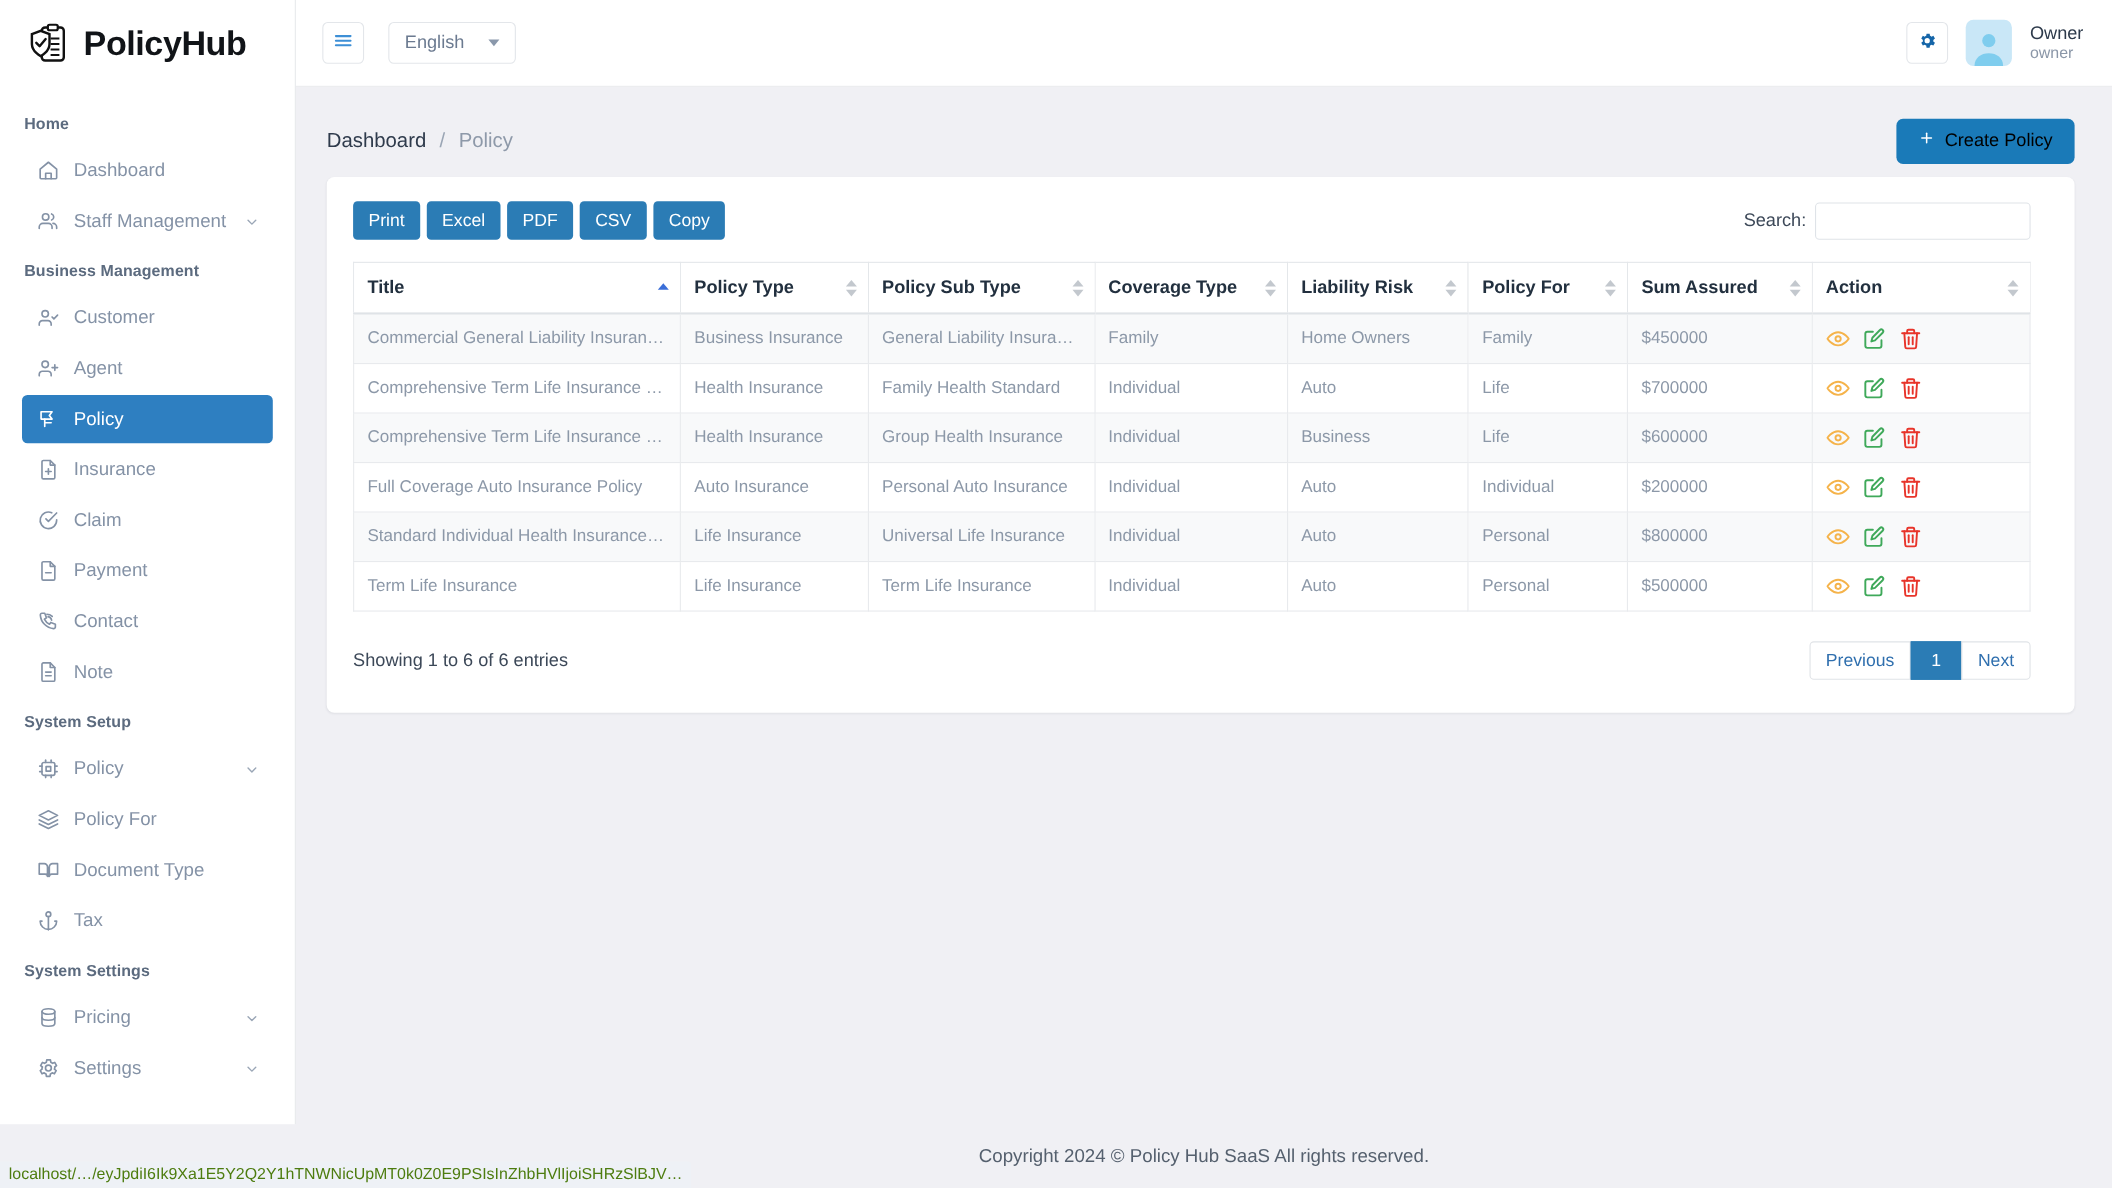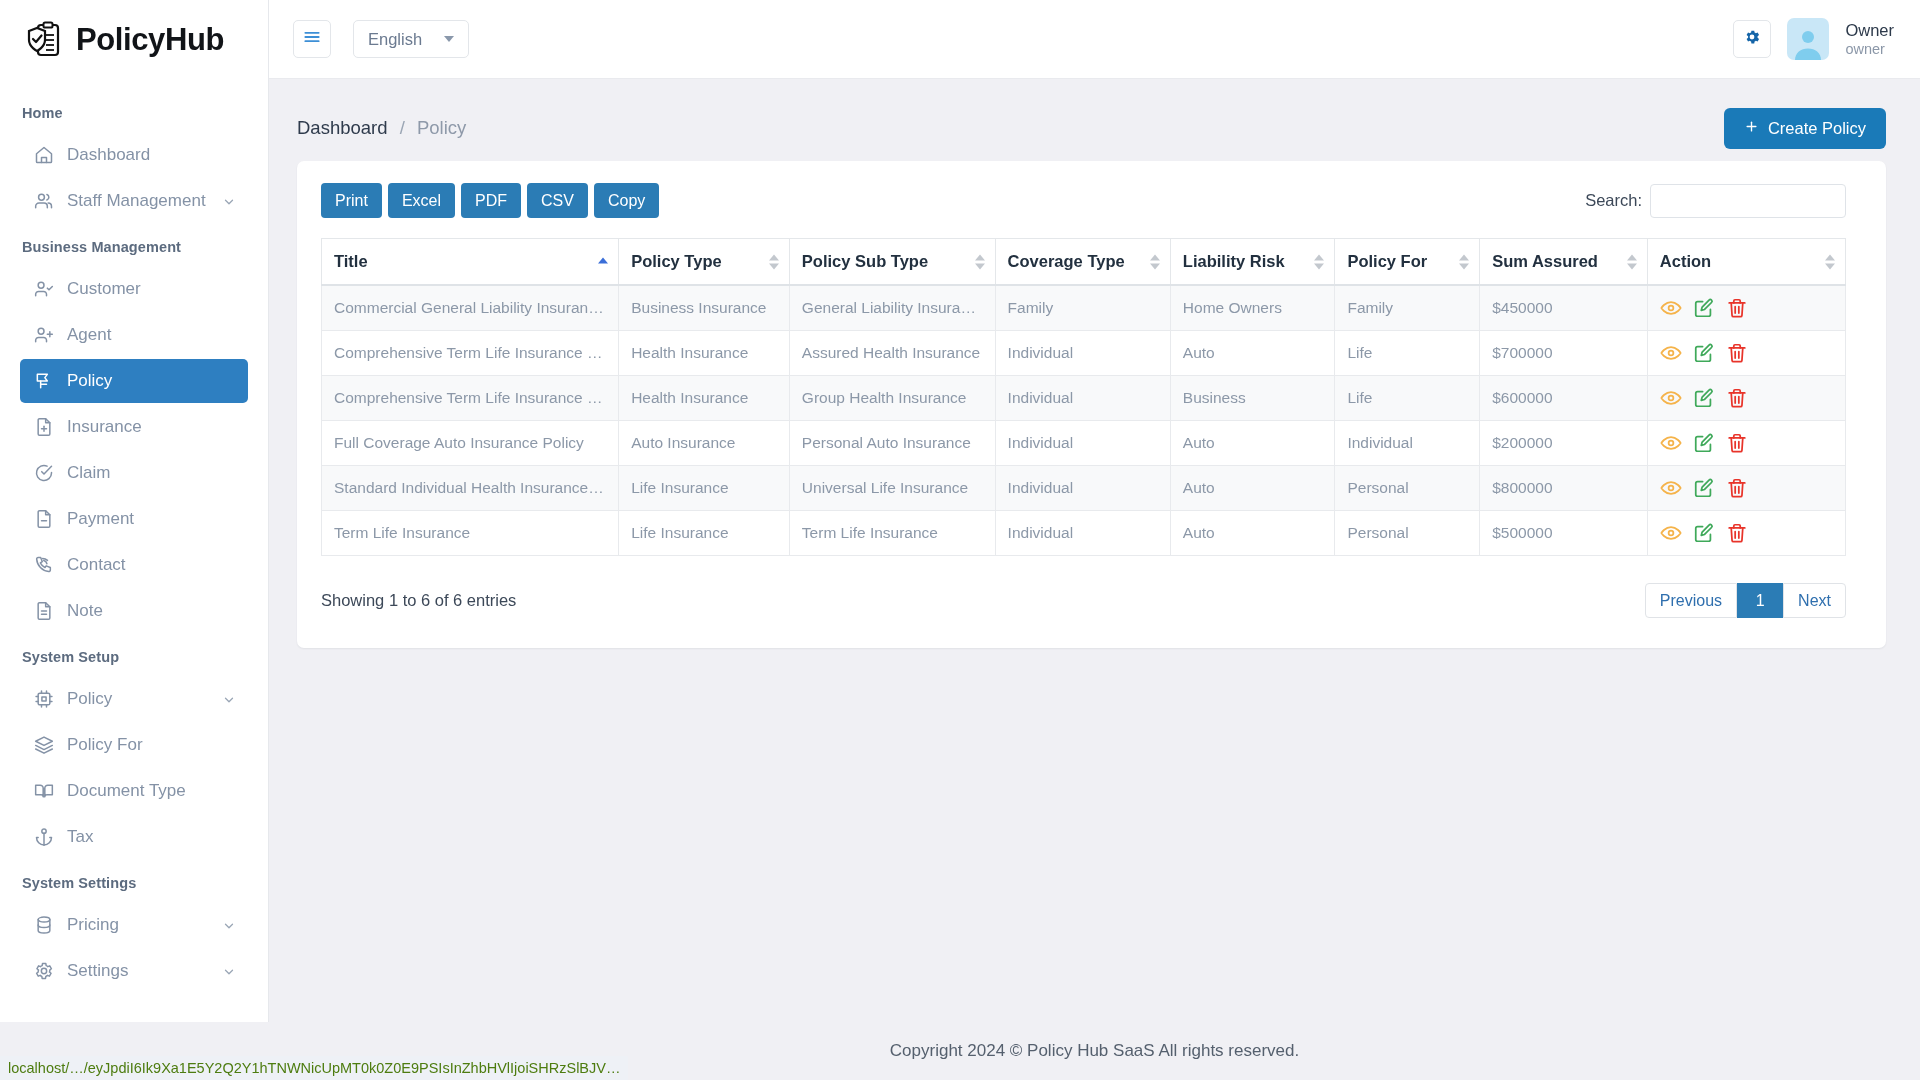--- a/index.html
+++ b/index.html
@@ -75,21 +75,21 @@
     position:absolute; left:269px; top:79px; right:0; bottom:58px;
     background:#f0f0f4; overflow:hidden;
   }
   .page-head{
     display:flex; align-items:center; height:82px; padding:16px 34px 0 28px;
   }
   .crumb{ font-size:18.5px; color:#2f3b4c; }
   .crumb .sep{ color:#9aa5b4; margin:0 7px; }
   .crumb .muted{ color:#8e99a9; }
   .btn-primary{
-    margin-left:auto; background:#1a7ab8; color:#ffffff; border:none;
+    margin-left:auto; background:#1a7ab8; color:#000000; border:none;
     border-radius:6px; height:41px; padding:0 20px;
     font-size:16.5px; display:flex; align-items:center; gap:9px; cursor:pointer;
     font-family:"Liberation Sans", sans-serif;
   }
   .card{
     margin:0 34px 0 28px; background:#fff; border-radius:7px;
     box-shadow:0 1px 2px rgba(30,40,60,.07);
     padding:22px 40px 30px 24px; min-height:430px;
   }
   .table-tools{ display:flex; align-items:center; }
@@ -539,21 +539,21 @@
                     <line x1="10" y1="10.5" x2="10" y2="17.5"></line>
                     <line x1="14" y1="10.5" x2="14" y2="17.5"></line>
                   </svg>
                 </span>
               </div>
             </td>
           </tr>
           <tr>
             <td>Comprehensive Term Life Insurance Policy</td>
             <td>Health Insurance</td>
-            <td>Assured Health Insurance</td>
+            <td>Family Health Standard</td>
             <td>Individual</td>
             <td>Auto</td>
             <td>Life</td>
             <td>$700000</td>
             <td>
               <div class="actions">
                 <span>
                   <svg class="act" viewBox="0 0 24 24" fill="none" stroke="#f5b34a" stroke-width="1.9" stroke-linecap="round" stroke-linejoin="round">
                     <path d="M1.5 12S5.5 5.5 12 5.5 22.5 12 22.5 12 18.5 18.5 12 18.5 1.5 12 1.5 12z"></path>
                     <circle cx="12" cy="12" r="2.6"></circle>

